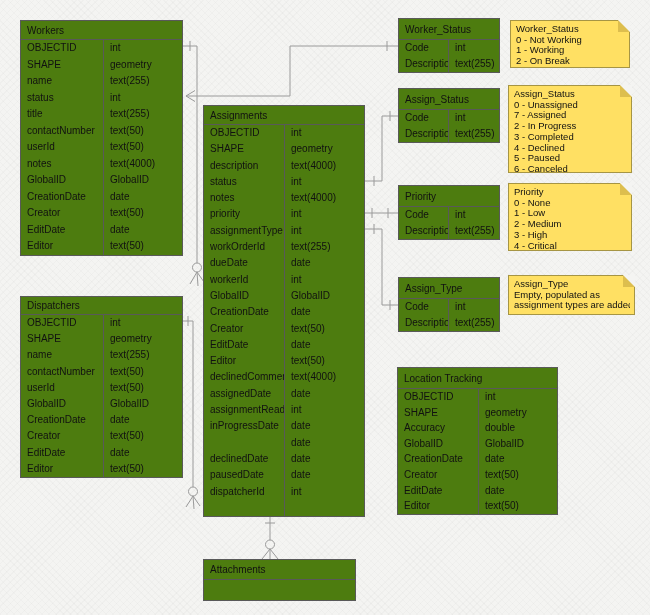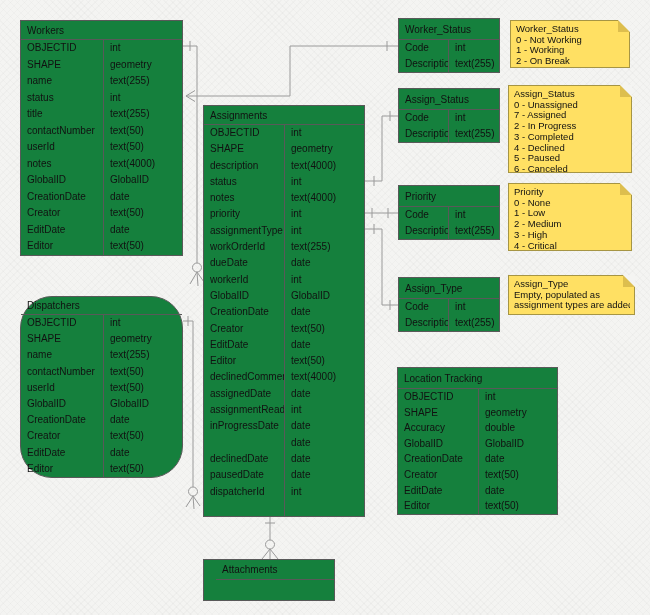--- a/index.html
+++ b/index.html
@@ -8,21 +8,21 @@
     font-family:"Liberation Sans", sans-serif;
     background-color:#f4f4f2;
     background-image:
       repeating-linear-gradient(45deg, rgba(0,0,0,0.02) 0 1px, transparent 1px 5px),
       repeating-linear-gradient(-45deg, rgba(0,0,0,0.02) 0 1px, transparent 1px 5px);
   }
   #stage{position:absolute;inset:0;}
   svg.wires{position:absolute;left:0;top:0;pointer-events:none;}
   svg.wires *{pointer-events:visibleStroke;}
   .entity{
-    position:absolute;background:#15803d;border:1px solid #595959;
+    position:absolute;background:#4d7c0f;border:1px solid #595959;
     box-sizing:border-box;color:#111;font-size:10px;
   }
   .entity-header{
     border-bottom:1px solid #595959;display:flex;align-items:center;
     padding-left:6px;white-space:nowrap;overflow:hidden;
   }
   .entity-body{position:relative;}
   .divider{position:absolute;top:0;bottom:0;width:0;border-left:1px solid #595959;}
   .frow{position:relative;white-space:nowrap;overflow:hidden;}
   .fname{display:inline-block;padding-left:6px;overflow:hidden;vertical-align:top;}
@@ -107,21 +107,21 @@
         <div class="frow" style="height: 16.5px; line-height: 16.5px;"><span class="fname" style="width: 76px;">contactNumber</span><span class="ftype">text(50)</span></div>
         <div class="frow" style="height: 16.5px; line-height: 16.5px;"><span class="fname" style="width: 76px;">userId</span><span class="ftype">text(50)</span></div>
         <div class="frow" style="height: 16.5px; line-height: 16.5px;"><span class="fname" style="width: 76px;">notes</span><span class="ftype">text(4000)</span></div>
         <div class="frow" style="height: 16.5px; line-height: 16.5px;"><span class="fname" style="width: 76px;">GlobalID</span><span class="ftype">GlobalID</span></div>
         <div class="frow" style="height: 16.5px; line-height: 16.5px;"><span class="fname" style="width: 76px;">CreationDate</span><span class="ftype">date</span></div>
         <div class="frow" style="height: 16.5px; line-height: 16.5px;"><span class="fname" style="width: 76px;">Creator</span><span class="ftype">text(50)</span></div>
         <div class="frow" style="height: 16.5px; line-height: 16.5px;"><span class="fname" style="width: 76px;">EditDate</span><span class="ftype">date</span></div>
         <div class="frow" style="height: 16.5px; line-height: 16.5px;"><span class="fname" style="width: 76px;">Editor</span><span class="ftype">text(50)</span></div>
       </div>
     </div>
-    <div class="entity" style="left: 20px; top: 296px; width: 163px; border-radius: 32px;">
+    <div class="entity" style="left: 20px; top: 296px; width: 163px;">
       <div class="entity-header" style="height: 17px;">Dispatchers</div>
       <div class="entity-body" style="height: 162px;">
         <div class="divider" style="left: 82px;"></div>
         <div class="frow" style="height: 16.2px; line-height: 16.2px;"><span class="fname" style="width: 76px;">OBJECTID</span><span class="ftype">int</span></div>
         <div class="frow" style="height: 16.2px; line-height: 16.2px;"><span class="fname" style="width: 76px;">SHAPE</span><span class="ftype">geometry</span></div>
         <div class="frow" style="height: 16.2px; line-height: 16.2px;"><span class="fname" style="width: 76px;">name</span><span class="ftype">text(255)</span></div>
         <div class="frow" style="height: 16.2px; line-height: 16.2px;"><span class="fname" style="width: 76px;">contactNumber</span><span class="ftype">text(50)</span></div>
         <div class="frow" style="height: 16.2px; line-height: 16.2px;"><span class="fname" style="width: 76px;">userId</span><span class="ftype">text(50)</span></div>
         <div class="frow" style="height: 16.2px; line-height: 16.2px;"><span class="fname" style="width: 76px;">GlobalID</span><span class="ftype">GlobalID</span></div>
         <div class="frow" style="height: 16.2px; line-height: 16.2px;"><span class="fname" style="width: 76px;">CreationDate</span><span class="ftype">date</span></div>
@@ -198,21 +198,21 @@
         <div class="frow" style="height: 15.6px; line-height: 15.6px;"><span class="fname" style="width: 74px;">OBJECTID</span><span class="ftype">int</span></div>
         <div class="frow" style="height: 15.6px; line-height: 15.6px;"><span class="fname" style="width: 74px;">SHAPE</span><span class="ftype">geometry</span></div>
         <div class="frow" style="height: 15.6px; line-height: 15.6px;"><span class="fname" style="width: 74px;">Accuracy</span><span class="ftype">double</span></div>
         <div class="frow" style="height: 15.6px; line-height: 15.6px;"><span class="fname" style="width: 74px;">GlobalID</span><span class="ftype">GlobalID</span></div>
         <div class="frow" style="height: 15.6px; line-height: 15.6px;"><span class="fname" style="width: 74px;">CreationDate</span><span class="ftype">date</span></div>
         <div class="frow" style="height: 15.6px; line-height: 15.6px;"><span class="fname" style="width: 74px;">Creator</span><span class="ftype">text(50)</span></div>
         <div class="frow" style="height: 15.6px; line-height: 15.6px;"><span class="fname" style="width: 74px;">EditDate</span><span class="ftype">date</span></div>
         <div class="frow" style="height: 15.6px; line-height: 15.6px;"><span class="fname" style="width: 74px;">Editor</span><span class="ftype">text(50)</span></div>
       </div>
     </div>
-    <div class="entity" style="left: 203px; top: 559px; width: 132px; padding-left: 12px;">
+    <div class="entity" style="left: 203px; top: 559px; width: 153px;">
       <div class="entity-header" style="height: 19px;">Attachments</div>
       <div class="entity-body" style="height: 20px;"></div>
     </div>
     <div class="note" style="left: 510px; top: 20px; width: 120px; height: 48px;">
       <div class="note-fold"></div>
       <div class="note-line">Worker_Status</div>
       <div class="note-line">0 - Not Working</div>
       <div class="note-line">1 - Working</div>
       <div class="note-line">2 - On Break</div>
     </div>

